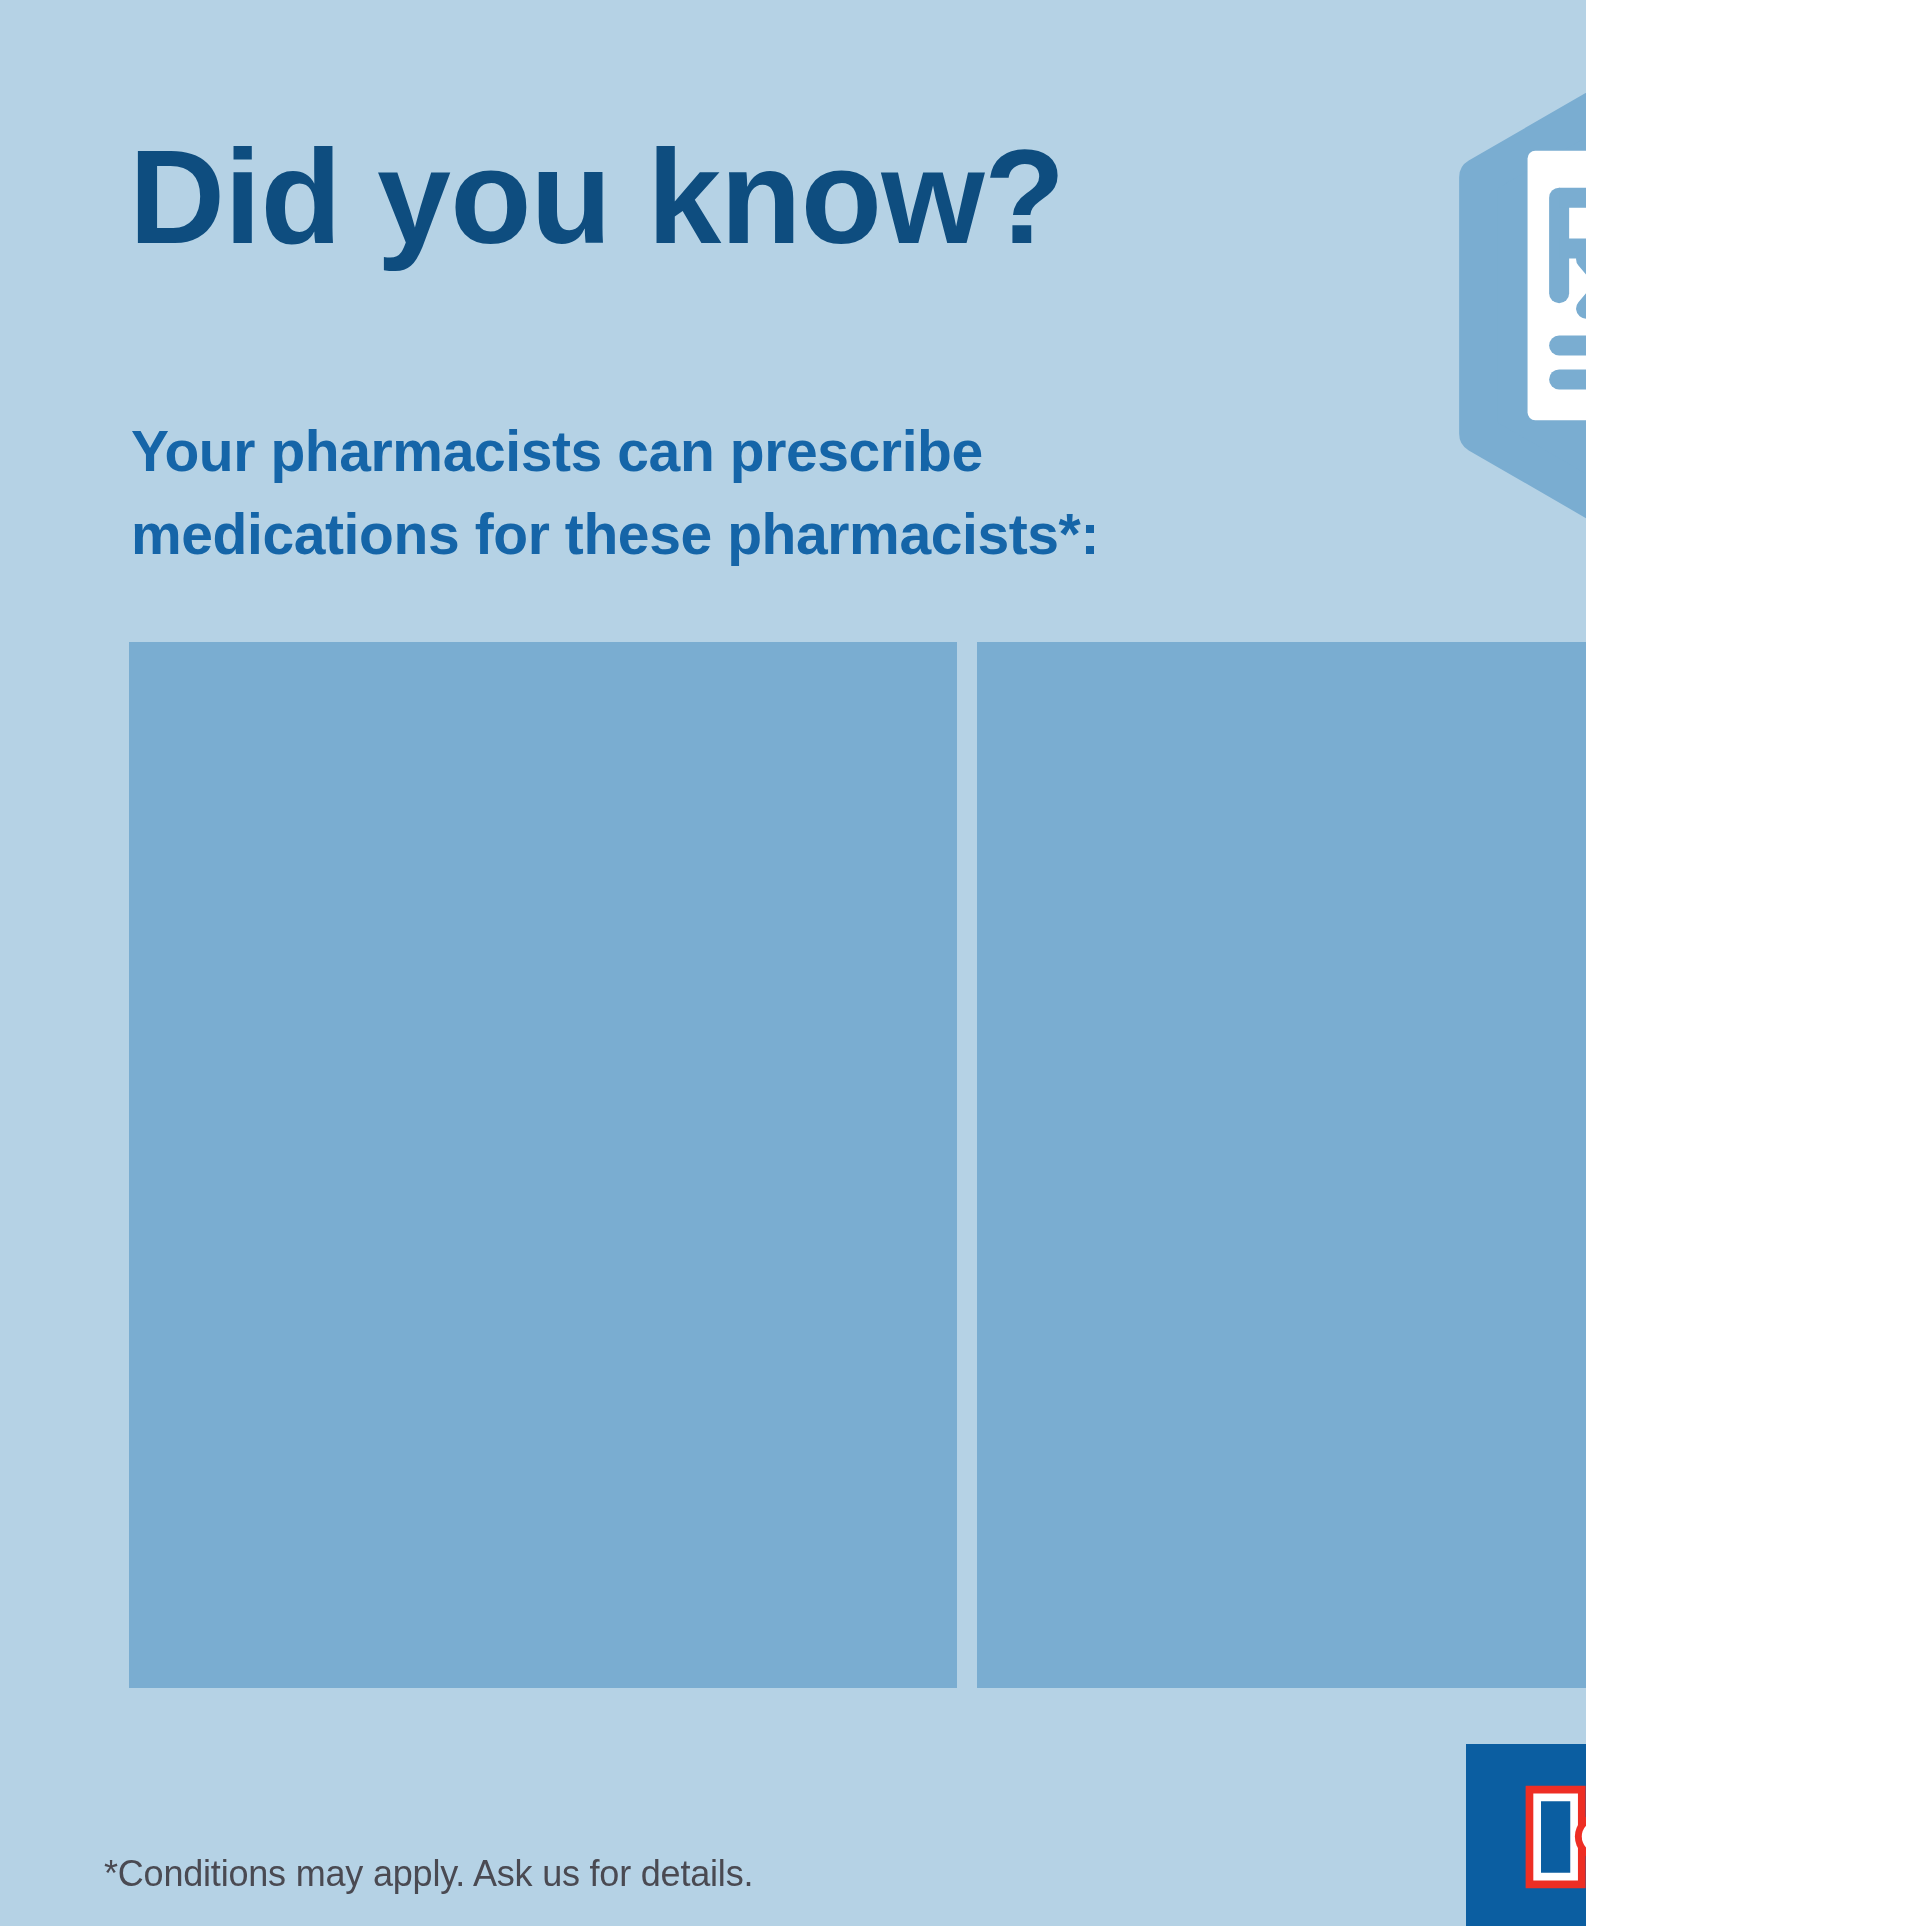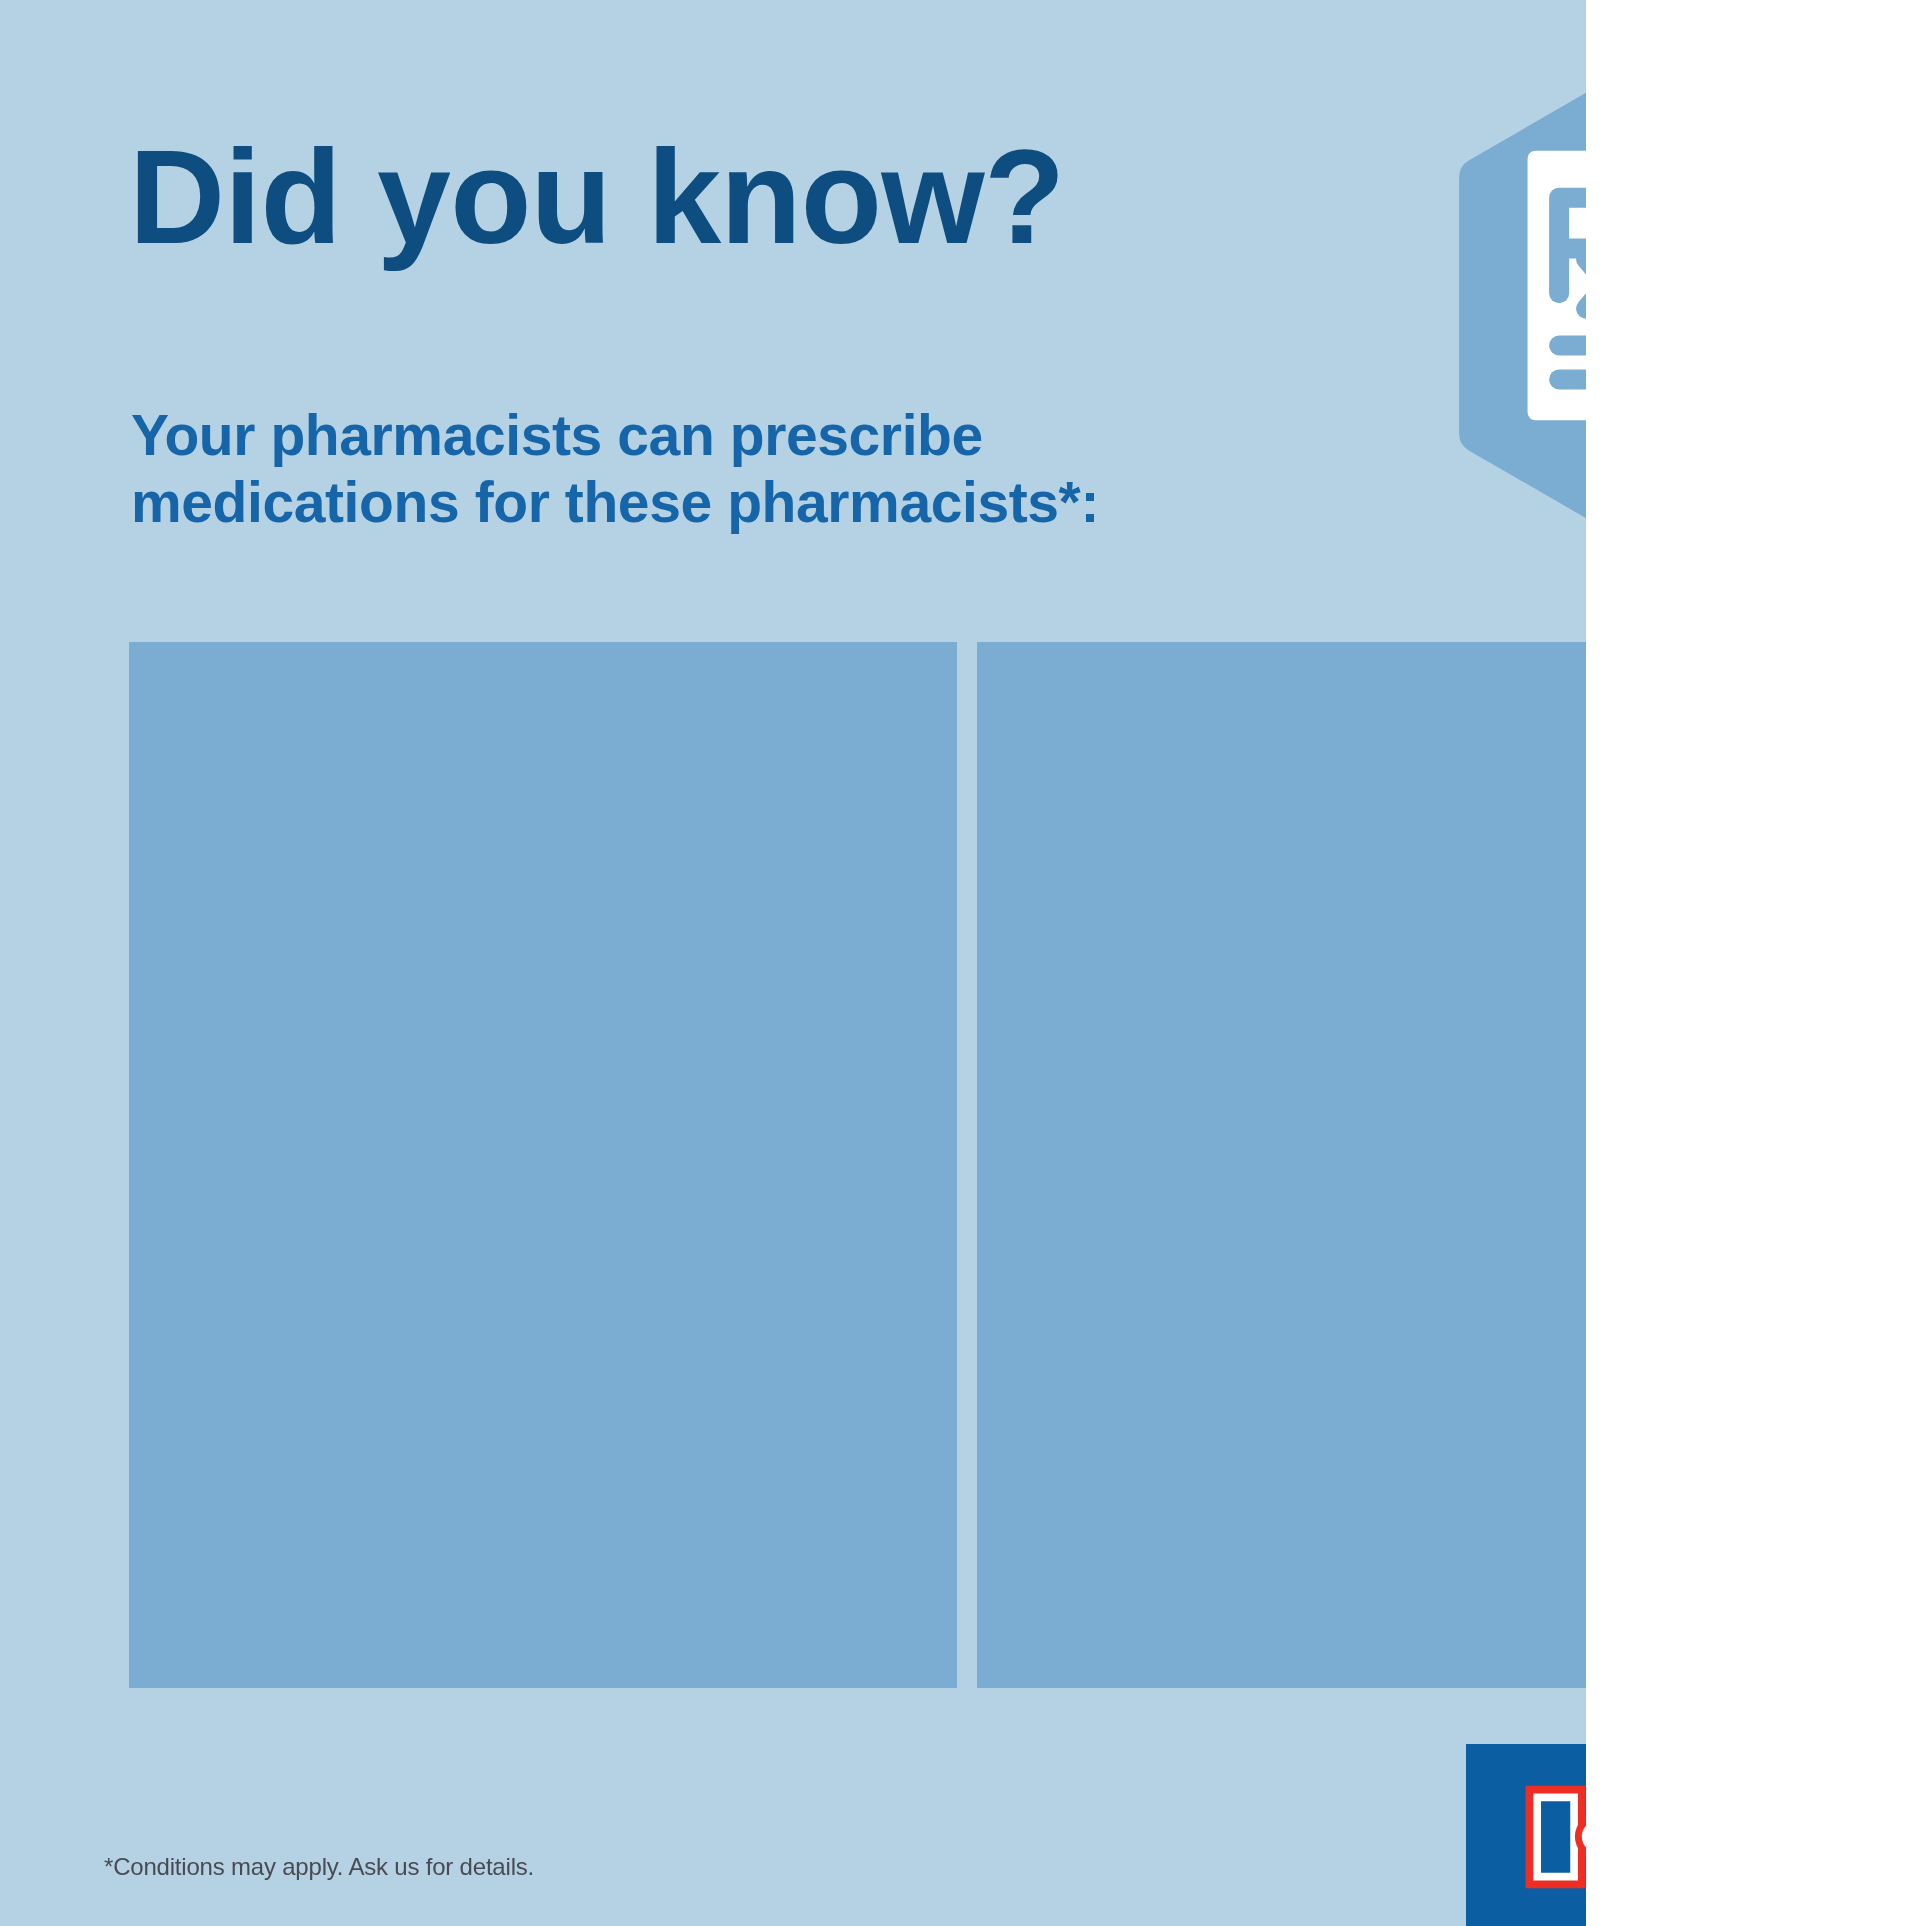--- a/index.html
+++ b/index.html
@@ -51,21 +51,21 @@
   .subhead {
     position: absolute;
     left: 131px;
     top: 402px;
     font-size: 57px;
     line-height: 1.17;
     font-weight: bold;
     color: #1565a8;
     letter-spacing: -0.4px;
   }
-  .subhead .line { display: block; white-space: nowrap; }
+  .subhead .line { display: block; white-space: nowrap; margin-top: 16px; }
 
   
   .panels {
     position: absolute;
     left: 129px;
     top: 642px;
     width: 1669px;
     height: 1046px;
     display: flex;
   }
@@ -75,21 +75,21 @@
   }
   .panel-left  { width: 828px; }
   .panel-gap   { width: 20px; }
   .panel-right { flex: 1 1 auto; }
 
   
   .footnote {
     position: absolute;
     left: 104px;
     top: 1853px;
-    font-size: 24px;
+    font-size: 36px;
     color: #4a4a52;
     letter-spacing: -0.2px;
     white-space: nowrap;
   }
 
   
   .logo-box {
     position: absolute;
     left: 1466px;
     top: 1744px;

